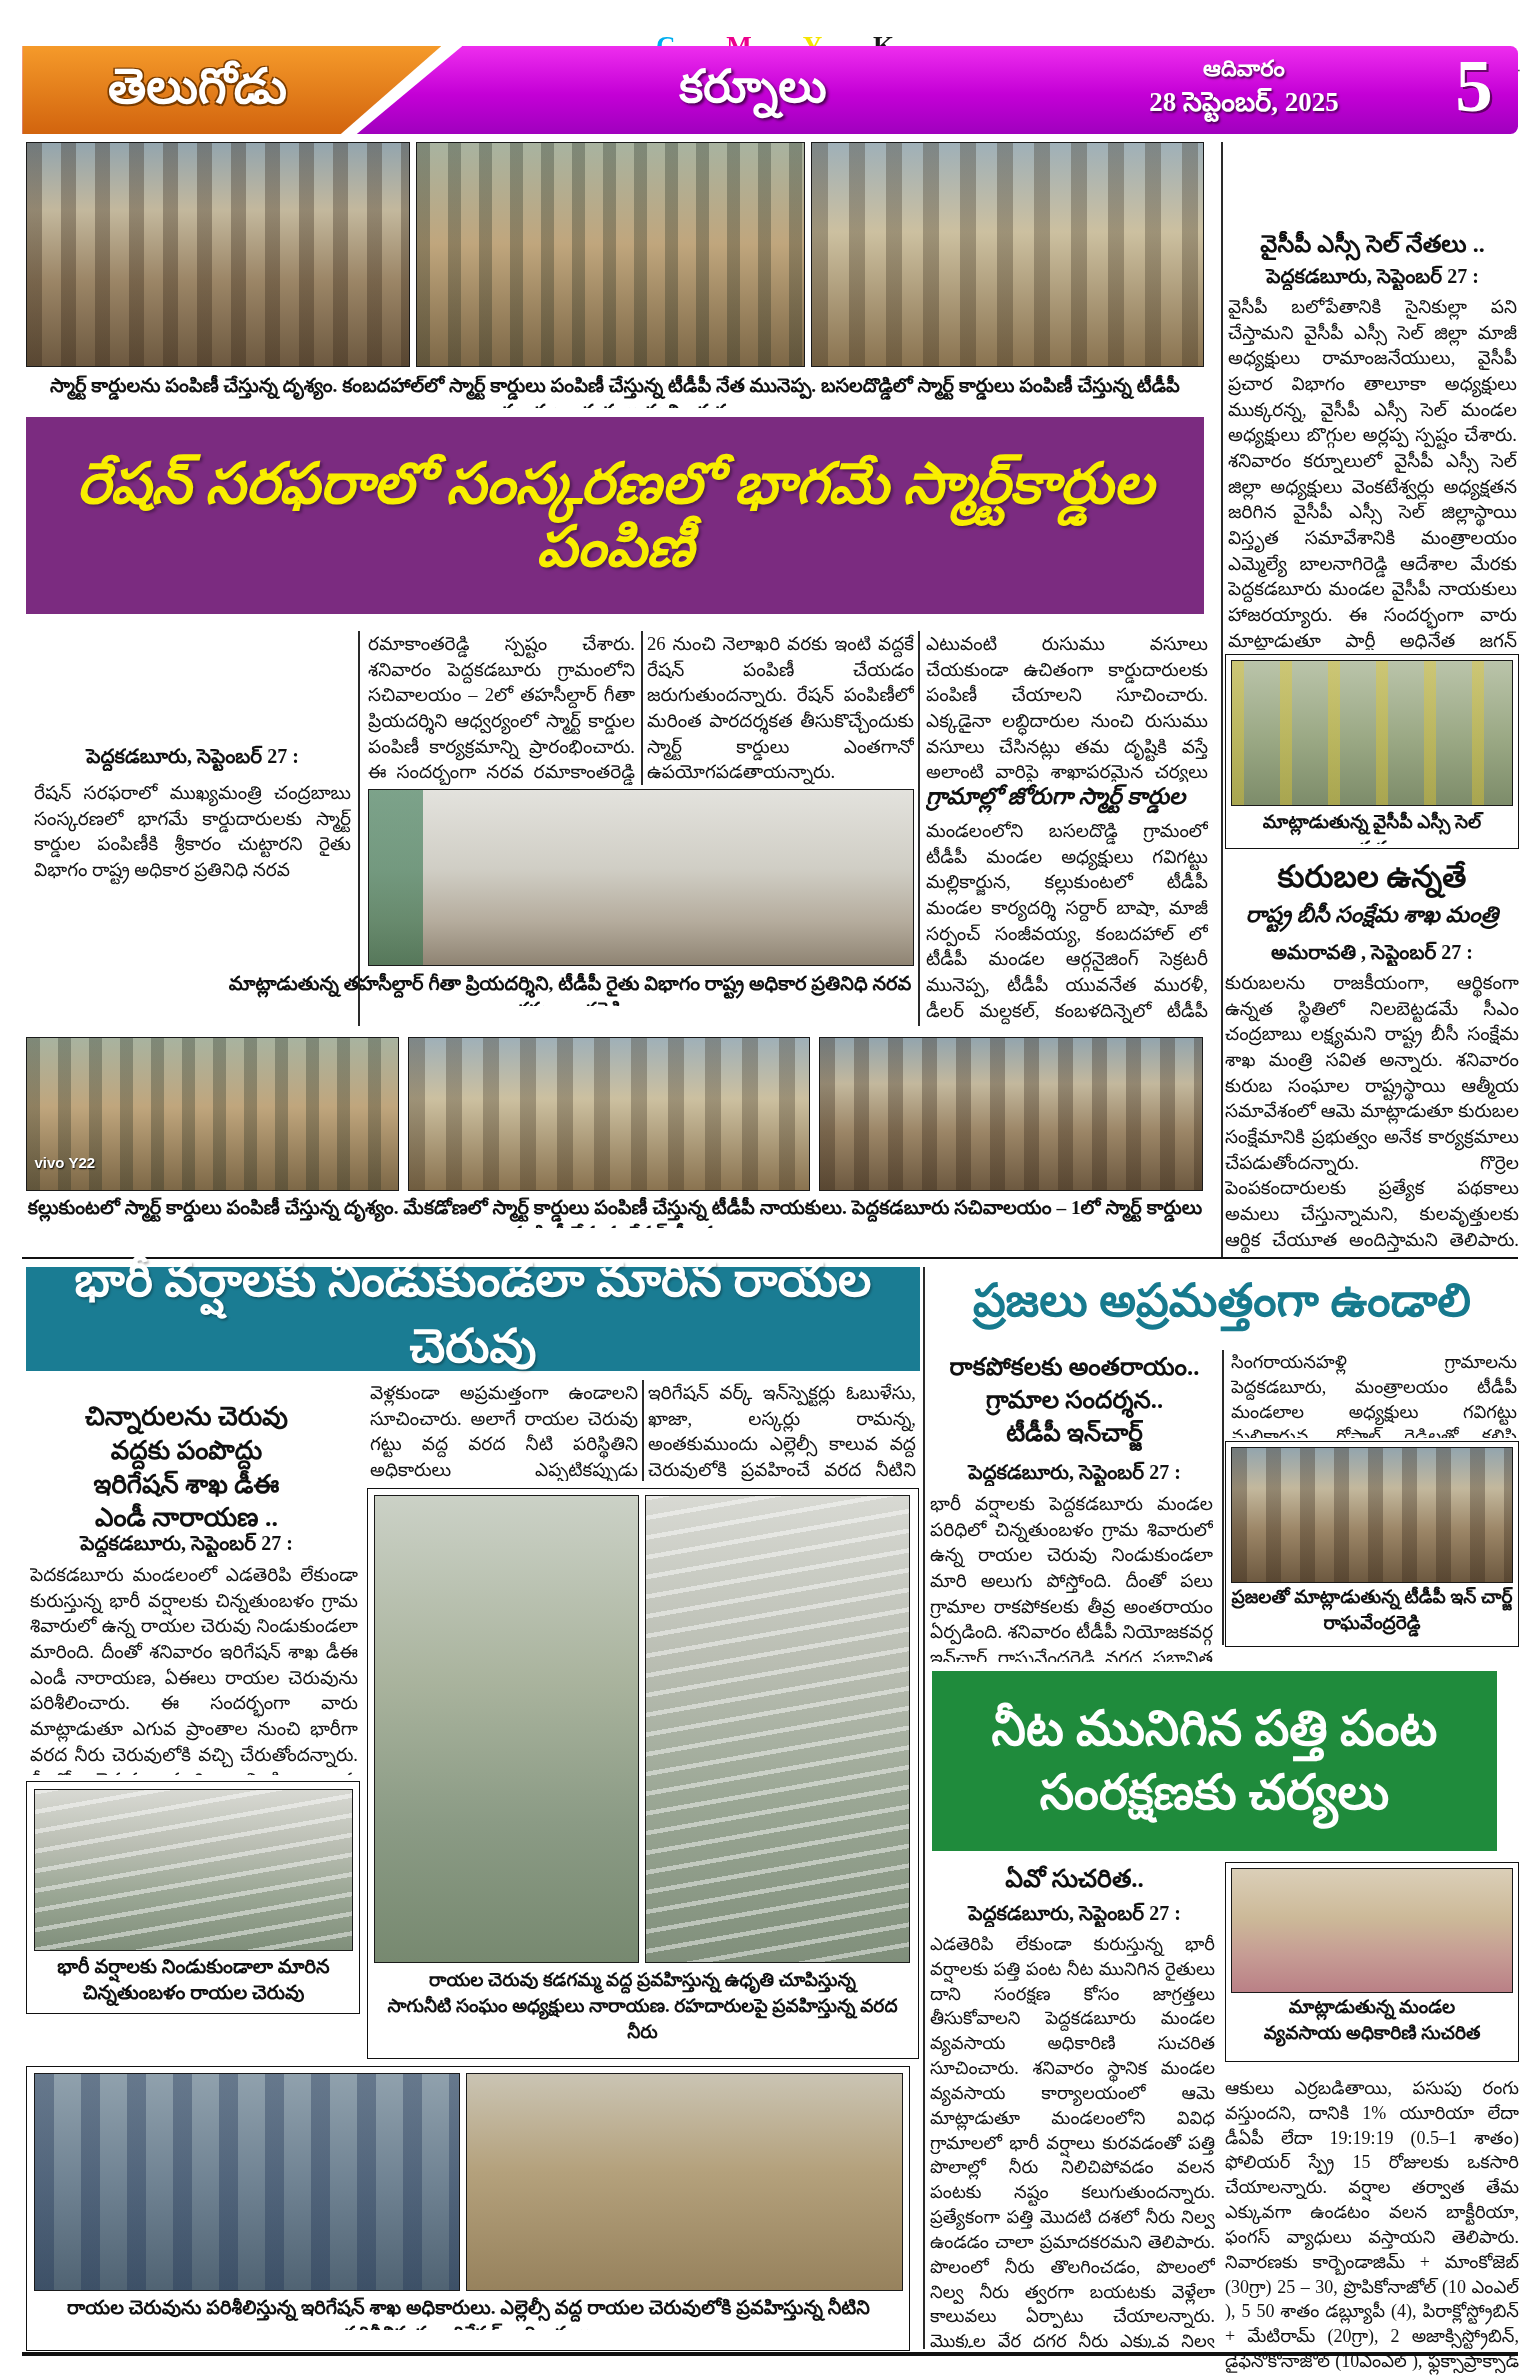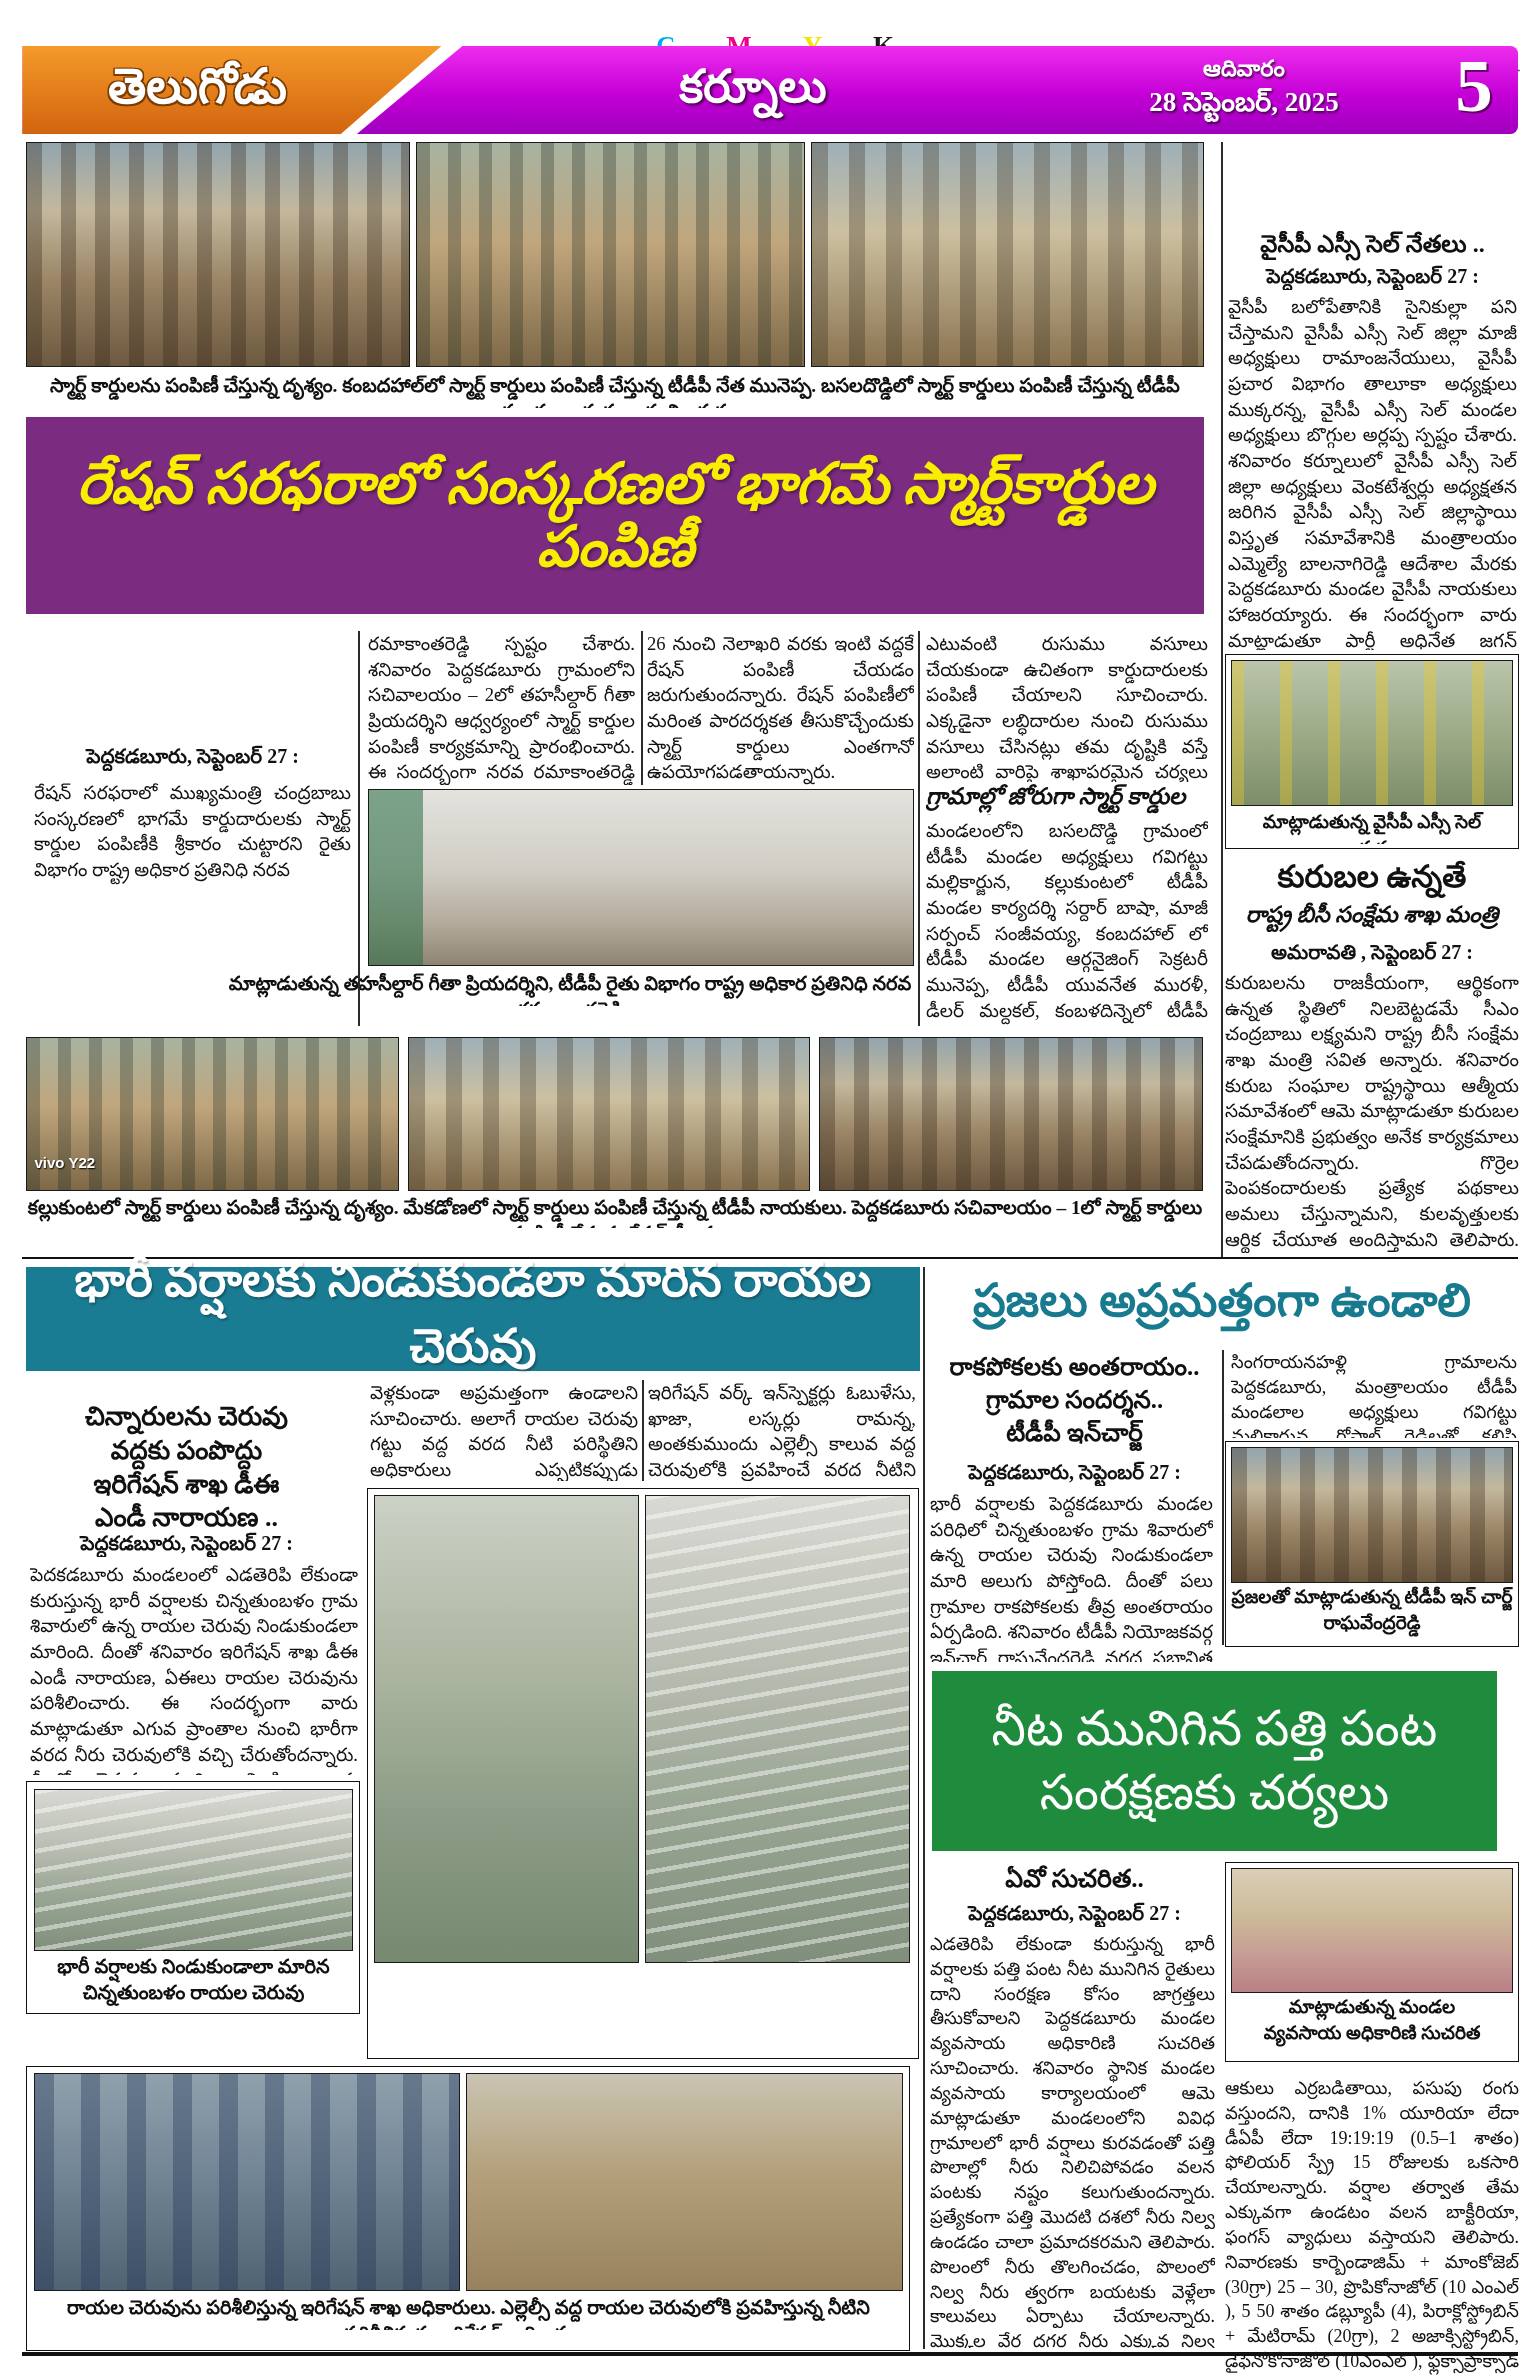--- a/index.html
+++ b/index.html
@@ -125,20 +125,22 @@
   <div class="ab photo p-water" style="left:34px;top:1789px;width:319px;height:162px;"></div>
   <div class="ab cap pre" style="left:34px;top:1956px;width:319px;height:54px;">భారీ వర్షాలకు నిండుకుండాలా మారిన
 చిన్నతుంబళం రాయల చెరువు</div>
 
   <div class="ab jtxt" style="left:370px;top:1380px;width:268px;height:101px;">వెళ్లకుండా అప్రమత్తంగా ఉండాలని సూచించారు. అలాగే రాయల చెరువు గట్టు వద్ద వరద నీటి పరిస్థితిని అధికారులు ఎప్పటికప్పుడు పరిశీలిస్తున్నారని, గ్రామ ప్రజలు సైతం అధికారుల ఆదేశాలను పాటించాలని కోరారు.</div>
   <div class="ab jtxt" style="left:648px;top:1380px;width:268px;height:101px;">ఇరిగేషన్ వర్క్ ఇన్‌స్పెక్టర్లు ఓబుళేసు, ఖాజా, లస్కర్లు రామన్న, అంతకుముందు ఎల్లెల్సీ కాలువ వద్ద చెరువులోకి ప్రవహించే వరద నీటిని పరిశీలించారు. ఈ కార్యక్రమంలో ఇరిగేషన్ సిబ్బంది, గ్రామస్తులు పాల్గొన్నారు.</div>
   <div class="ab vrule" style="left:642px;top:1380px;height:101px;"></div>
   <div class="ab pbox" style="left:367px;top:1488px;width:552px;height:571px;"></div>
   <div class="ab photo p-flood" style="left:374px;top:1495px;width:265px;height:468px;"></div>
   <div class="ab photo p-water" style="left:645px;top:1495px;width:265px;height:468px;"></div>
+  <div class="ab cap pre" style="left:374px;top:1969px;width:537px;height:78px;font-size:18.6px;">రాయల చెరువు కడగమ్మ వద్ద ప్రవహిస్తున్న ఉధృతి చూపిస్తున్న
+సాగునీటి సంఘం అధ్యక్షులు నారాయణ. రహదారులపై ప్రవహిస్తున్న వరద నీరు</div>
 
   <div class="ab pbox" style="left:26px;top:2066px;width:884px;height:285px;"></div>
   <div class="ab photo p-rainofficials" style="left:34px;top:2073px;width:426px;height:218px;"></div>
   <div class="ab photo p-muddy" style="left:466px;top:2073px;width:437px;height:218px;"></div>
   <div class="ab cap" style="left:34px;top:2297px;width:869px;height:33px;">రాయల చెరువును పరిశీలిస్తున్న ఇరిగేషన్ శాఖ అధికారులు.  ఎల్లెల్సీ వద్ద రాయల చెరువులోకి ప్రవహిస్తున్న నీటిని పరిశీలిస్తున్న ఇరిగేషన్ అధికారులు</div>
 
   <div class="ab vrule" style="left:1221px;top:142px;height:1115px;"></div>
   <div class="ab vrule" style="left:923px;top:1267px;height:1082px;"></div>
 
   <div class="ab subhead" style="left:1228px;top:231px;width:289px;height:31px;font-size:24px;">వైసీపీ ఎస్సీ సెల్ నేతలు ..</div>
@@ -161,21 +163,21 @@
 టీడీపీ ఇన్‌చార్జ్ రాఘవేంద్రరెడ్డి..</div>
   <div class="ab dateline" style="left:935px;top:1461px;width:279px;height:25px;">పెద్దకడబూరు, సెప్టెంబర్ 27 :</div>
   <div class="ab jtxt" style="left:930px;top:1491px;width:283px;height:171px;">భారీ వర్షాలకు పెద్దకడబూరు మండల పరిధిలో చిన్నతుంబళం గ్రామ శివారులో ఉన్న రాయల చెరువు నిండుకుండలా మారి అలుగు పోస్తోంది. దీంతో పలు గ్రామాల రాకపోకలకు తీవ్ర అంతరాయం ఏర్పడింది. శనివారం టీడీపీ నియోజకవర్గ ఇన్‌చార్జ్ రాఘవేంద్రరెడ్డి వరద ప్రభావిత గ్రామాలైన చిన్నతుంబళం,</div>
   <div class="ab jtxt" style="left:1231px;top:1350px;width:286px;height:88px;font-size:18px;">సింగరాయనహళ్లి గ్రామాలను పెద్దకడబూరు, మంత్రాలయం టీడీపీ మండలాల అధ్యక్షులు గవిగట్టు మల్లికార్జున, గోపాల్ రెడ్డిలతో కలిసి సందర్శించారు. ఎడతెరిపి లేకుండా కురుస్తున్న భారీ వర్షాలకు ఆయా గ్రామాల ప్రజలు అప్రమత్తంగా ఉండాలని సూచించారు. ఈ కార్యక్రమంలో ఆయా గ్రామాల ప్రజలు పాల్గొన్నారు.</div>
   <div class="ab pbox" style="left:1225px;top:1441px;width:294px;height:206px;"></div>
   <div class="ab photo p-crowd1" style="left:1231px;top:1447px;width:282px;height:136px;"></div>
   <div class="ab cap" style="left:1231px;top:1586px;width:282px;height:57px;font-size:18.6px;">ప్రజలతో మాట్లాడుతున్న టీడీపీ ఇన్ చార్జ్ రాఘవేంద్రరెడ్డి</div>
   <div class="ab vrule" style="left:1222px;top:1350px;height:295px;"></div>
 
   <div class="ab" style="left:932px;top:1671px;width:565px;height:180px;background:#1f8b3c;display:flex;align-items:center;justify-content:center;">
-    <div class="pre" style="font-size:49px;font-weight:normal;color:#fff;text-align:center;line-height:1.3;">నీట మునిగిన పత్తి పంట
+    <div class="pre" style="font-size:49px;font-weight:bold;color:#fff;text-align:center;line-height:1.3;">నీట మునిగిన పత్తి పంట
 సంరక్షణకు చర్యలు</div>
   </div>
   <div class="ab subhead" style="left:935px;top:1865px;width:279px;height:33px;font-size:25px;">ఏవో సుచరిత..</div>
   <div class="ab dateline" style="left:935px;top:1902px;width:279px;height:25px;">పెద్దకడబూరు, సెప్టెంబర్ 27 :</div>
   <div class="ab jtxt" style="left:930px;top:1932px;width:285px;height:416px;font-size:18px;">ఎడతెరిపి లేకుండా కురుస్తున్న భారీ వర్షాలకు పత్తి పంట నీట మునిగిన రైతులు దాని సంరక్షణ కోసం జాగ్రత్తలు తీసుకోవాలని పెద్దకడబూరు మండల వ్యవసాయ అధికారిణి సుచరిత సూచించారు. శనివారం స్థానిక మండల వ్యవసాయ కార్యాలయంలో ఆమె మాట్లాడుతూ మండలంలోని వివిధ గ్రామాలలో భారీ వర్షాలు కురవడంతో పత్తి పొలాల్లో నీరు నిలిచిపోవడం వలన పంటకు నష్టం కలుగుతుందన్నారు. ప్రత్యేకంగా పత్తి మొదటి దశలో నీరు నిల్వ ఉండడం చాలా ప్రమాదకరమని తెలిపారు. పొలంలో నీరు తొలగించడం, పొలంలో నిల్వ నీరు త్వరగా బయటకు వెళ్లేలా కాలువలు ఏర్పాటు చేయాలన్నారు. మొక్కల వేర్ల దగ్గర నీరు ఎక్కువ నిల్వ ఉంటే వేరుకుళ్లు తెగులు వచ్చే అవకాశం ఉందన్నారు. నీరు తొలగిన వెంటనే కాపర్ ఆక్సీక్లోరైడ్ (200గ్రా) 10 లీటర్ల నీటిలో కలిపి (48 గంటల్లో) మొదళ్లు తడిచేలా డ్రెంచింగ్ చేయాలన్నారు. మొక్కలు వేగంగా కోలుకునేందుకు యూరియా, 13:0:45 – 400 గ్రాములు 10 లీటర్ల నీటిలో కలిపి పిచికారి చేయాలన్నారు. డ్రోన్ ద్వారా 6.9 గ్రా సాలిసిలిక్ యాసిడ్ ను 300 ఎంఎల్ నీటిలో కలిపి పిచికారి చేస్తే మంచి ఫలితం ఉంటుందన్నారు. నీరు నిల్వ ఉన్న పొలాల్లో మొక్కలు వాడిపోవడం, ఆకులు పసుపు రంగులోకి మారడం జరుగుతుందన్నారు. నీరు నిల్వ ప్రాంతాల్లో 200 లీటర్ల నీటితో కలిపి స్ప్రే చేయాలన్నారు. నీరు నిల్వ కారణంగా మొక్కలు వాడినా భయపడొద్దన్నారు.</div>
   <div class="ab pbox" style="left:1225px;top:1862px;width:294px;height:200px;"></div>
   <div class="ab photo p-office" style="left:1231px;top:1868px;width:282px;height:125px;"></div>
   <div class="ab cap pre" style="left:1231px;top:1996px;width:282px;height:60px;font-size:18.6px;">మాట్లాడుతున్న మండల
 వ్యవసాయ అధికారిణి సుచరిత</div>
   <div class="ab jtxt" style="left:1225px;top:2076px;width:294px;height:300px;font-size:18px;">ఆకులు ఎర్రబడితాయి, పసుపు రంగు వస్తుందని, దానికి 1% యూరియా లేదా డీఏపీ లేదా 19:19:19 (0.5–1 శాతం) ఫోలియర్ స్ప్రే 15 రోజులకు ఒకసారి చేయాలన్నారు. వర్షాల తర్వాత తేమ ఎక్కువగా ఉండటం వలన బాక్టీరియా, ఫంగస్ వ్యాధులు వస్తాయని తెలిపారు. నివారణకు కార్బెండాజిమ్ + మాంకోజెబ్ (30గ్రా) 25 – 30, ప్రొపికోనాజోల్ (10 ఎంఎల్ ), 5 50 శాతం డబ్ల్యూపీ (4), పిరాక్లోస్ట్రోబిన్ + మేటిరామ్ (20గ్రా), 2 అజాక్సిస్ట్రోబిన్, డైఫెనోకోనాజోల్ (10ఎంఎల్ ), ఫ్లక్సాప్రాక్సాడ్ + పిరాక్లోస్ట్రోబిన్ (6 ఎంఎల్ ) ఏదో ఒకదానని 10 లీటర్ల నీటిలో కలిపి పిచికారి చేయాలన్నారు. అవసరమైతే 15 రోజుల తర్వాత మళ్లీ స్ప్రే చేయాలని సూచించారు. వ్యవసాయ సలహాలు, సూచనల ఆధారంగా పత్తి పంటను భారీ వర్షాల నుంచి కాపాడుకోవచ్చునని తెలిపారు.</div>

